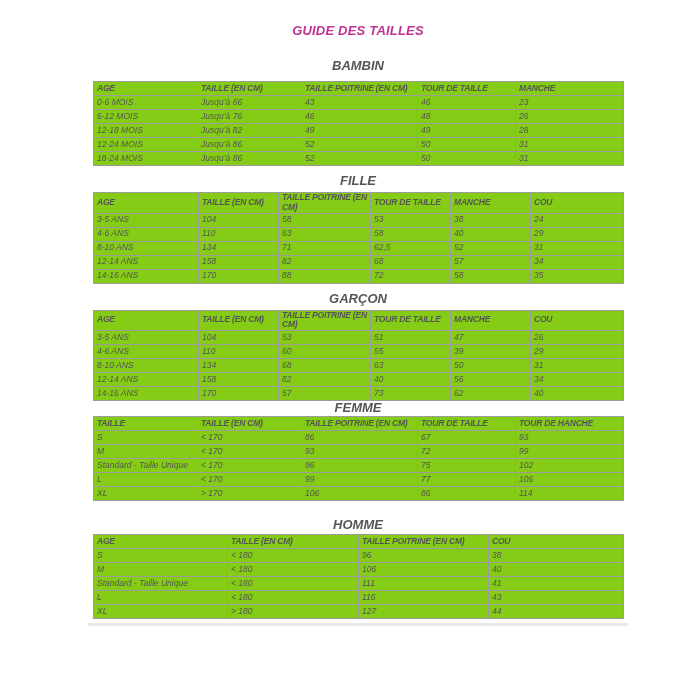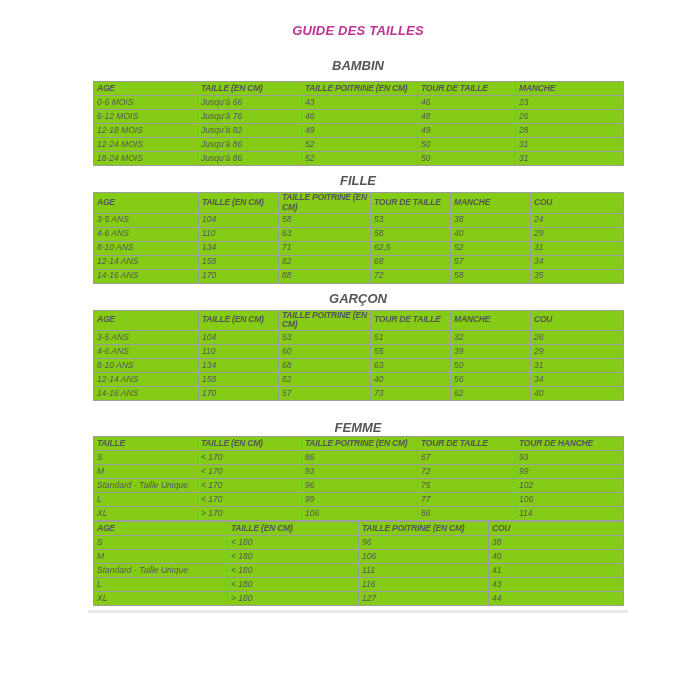--- a/index.html
+++ b/index.html
@@ -29,21 +29,21 @@
   .section-heading {
     color: #555555;
     font-size: 13px;
     font-weight: bold;
     text-align: center;
     line-height: 10px;
   }
   .heading-bambin { margin: 24px 0 10px; }
   .heading-fille  { margin: 10px 0 6px; }
   .heading-garcon { margin: 10px 0 6px; text-align: center; }
-  .heading-femme  { margin: 22px 0 3px; }
+  .heading-femme  { margin: 2px 0 3px; }
   .heading-homme  { margin: 19px 0 4px; }
   table.size-table {
     border-collapse: collapse;
     table-layout: fixed;
     width: 530px;
     margin-left: 5px;
     background: #84cc16;
   }
   table.size-table th,
   table.size-table td {
@@ -213,21 +213,21 @@
             <th>MANCHE</th>
             <th>COU</th>
           </tr>
         </thead>
         <tbody>
           <tr>
             <td>3-5 ANS</td>
             <td>104</td>
             <td>53</td>
             <td>51</td>
-            <td>32</td>
+            <td>47</td>
             <td>26</td>
           </tr>
           <tr>
             <td>4-6 ANS</td>
             <td>110</td>
             <td>60</td>
             <td>55</td>
             <td>39</td>
             <td>29</td>
           </tr>
@@ -306,20 +306,21 @@
           </tr>
           <tr>
             <td>XL</td>
             <td>&gt; 170</td>
             <td>106</td>
             <td>86</td>
             <td>114</td>
           </tr>
         </tbody>
       </table>
+      <div class="section-heading heading-homme">HOMME</div>
       <table class="size-table">
         <colgroup>
           <col style="width: 134px;">
           <col style="width: 131px;">
           <col style="width: 130px;">
           <col style="width: 135px;">
         </colgroup>
         <thead>
           <tr>
             <th>AGE</th>

